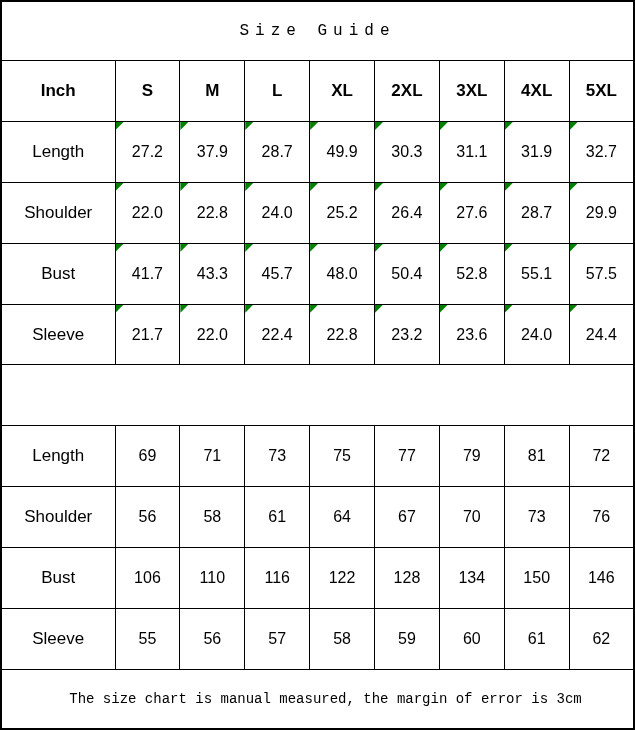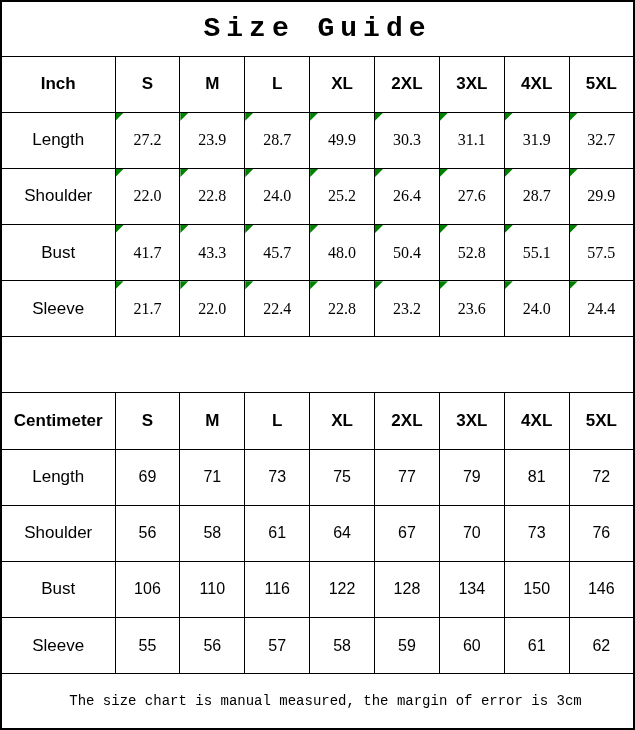--- a/index.html
+++ b/index.html
@@ -20,28 +20,28 @@
   }
   col.c-unit{width:114px;}
   td{
     border:1.5px solid var(--border);
     text-align:center;vertical-align:middle;
     color:var(--text);overflow:hidden;
   }
   tr.r-title td{
     height:55px;
     font-family:"Liberation Mono","DejaVu Sans Mono",monospace;
-    font-size:28px;letter-spacing:6px;font-weight:bold;
+    font-size:16px;letter-spacing:6px;font-weight:normal;
   }
   tr.r-head{height:56px;margin-top:34px;}
   tr.r-head td{font-weight:bold;font-size:17px;}
   tr.r-data{height:56px;}
   td.label{font-weight:normal;font-size:17px;}
   td.val{font-size:16px;position:relative;}
-  span.v{display:inline-block;font-family:Liberation Serif, serif;}
+  span.v{display:inline-block;}
   span.tri{
     position:absolute;top:0;left:0;width:8px;height:8px;
     background:var(--flag-green);
     clip-path:polygon(0 0,100% 0,0 100%);
   }
   tr.r-gap td{height:56px;}
   tr.r-note td{
     height:55px;
     font-family:"Liberation Mono","DejaVu Sans Mono",monospace;
     font-size:14px;
@@ -77,21 +77,21 @@
         <td>XL</td>
         <td>2XL</td>
         <td>3XL</td>
         <td>4XL</td>
         <td>5XL</td>
       </tr>
 
       <tr class="r-data">
         <td class="label">Length</td>
         <td class="val"><span class="tri"></span><span class="v">27.2</span></td>
-        <td class="val"><span class="tri"></span><span class="v">23.9</span></td>
+        <td class="val"><span class="tri"></span><span class="v">37.9</span></td>
         <td class="val"><span class="tri"></span><span class="v">28.7</span></td>
         <td class="val"><span class="tri"></span><span class="v">49.9</span></td>
         <td class="val"><span class="tri"></span><span class="v">30.3</span></td>
         <td class="val"><span class="tri"></span><span class="v">31.1</span></td>
         <td class="val"><span class="tri"></span><span class="v">31.9</span></td>
         <td class="val"><span class="tri"></span><span class="v">32.7</span></td>
       </tr>
 
       <tr class="r-data">
         <td class="label">Shoulder</td>
@@ -126,31 +126,20 @@
         <td class="val"><span class="tri"></span><span class="v">23.2</span></td>
         <td class="val"><span class="tri"></span><span class="v">23.6</span></td>
         <td class="val"><span class="tri"></span><span class="v">24.0</span></td>
         <td class="val"><span class="tri"></span><span class="v">24.4</span></td>
       </tr>
 
       <tr class="r-gap">
         <td colspan="9"></td>
       </tr>
 
-      <tr class="r-head">
-        <td>Centimeter</td>
-        <td>S</td>
-        <td>M</td>
-        <td>L</td>
-        <td>XL</td>
-        <td>2XL</td>
-        <td>3XL</td>
-        <td>4XL</td>
-        <td>5XL</td>
-      </tr>
 
       <tr class="r-data">
         <td class="label">Length</td>
         <td class="val">69</td>
         <td class="val">71</td>
         <td class="val">73</td>
         <td class="val">75</td>
         <td class="val">77</td>
         <td class="val">79</td>
         <td class="val">81</td>

